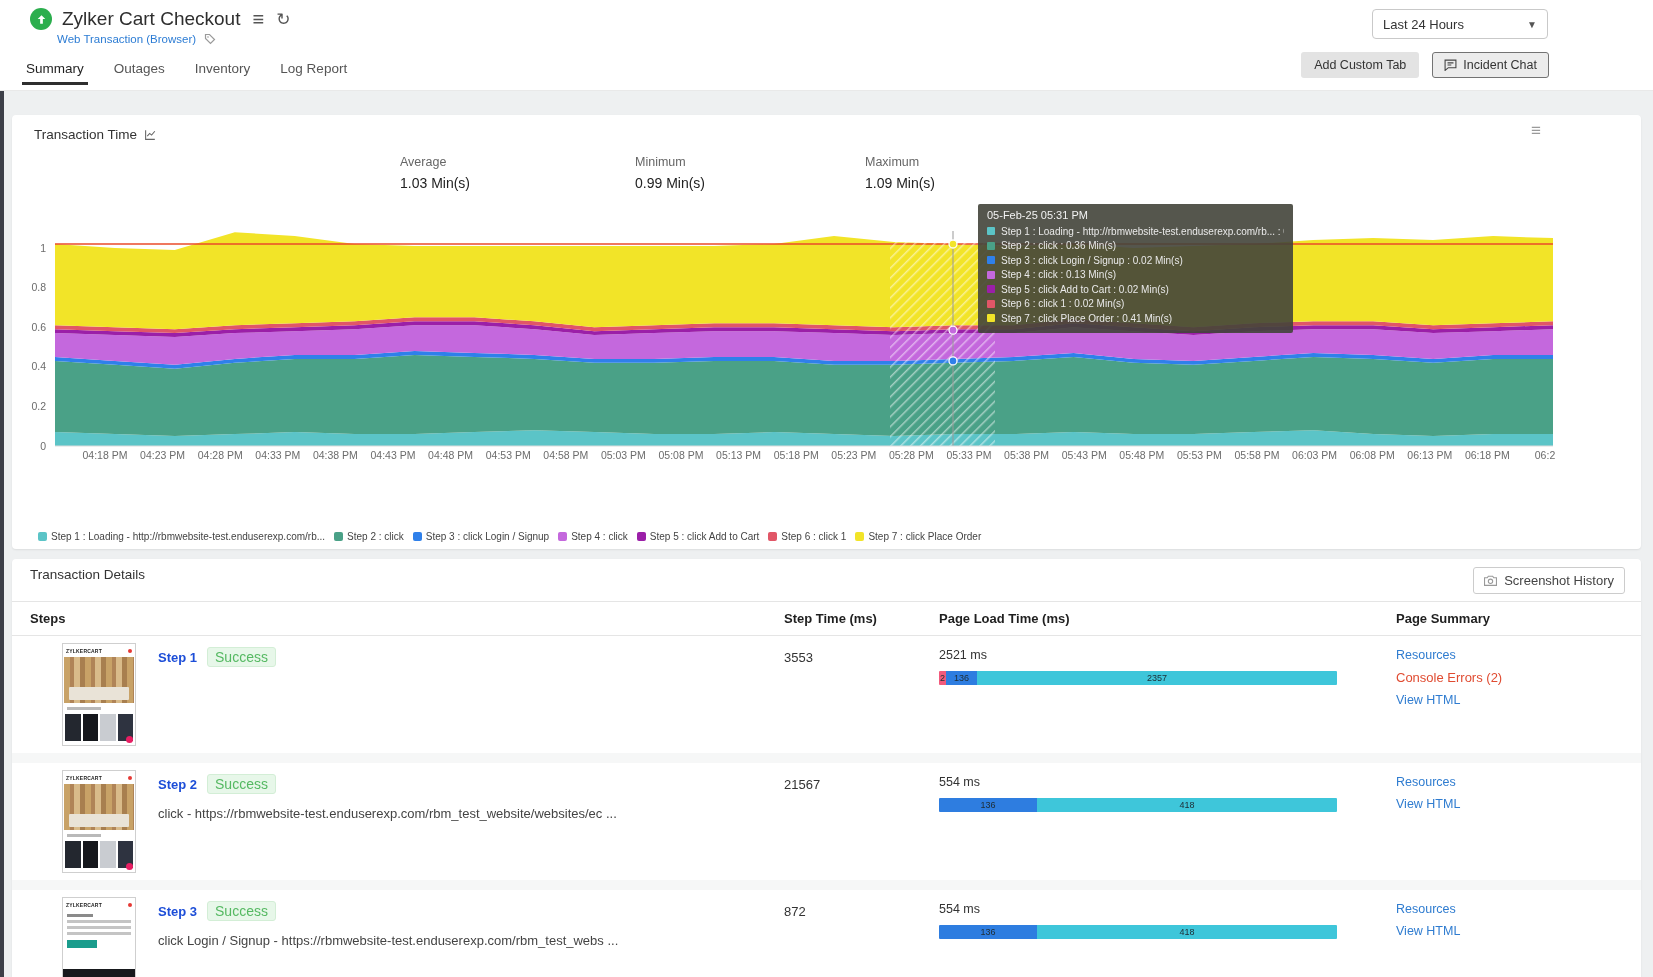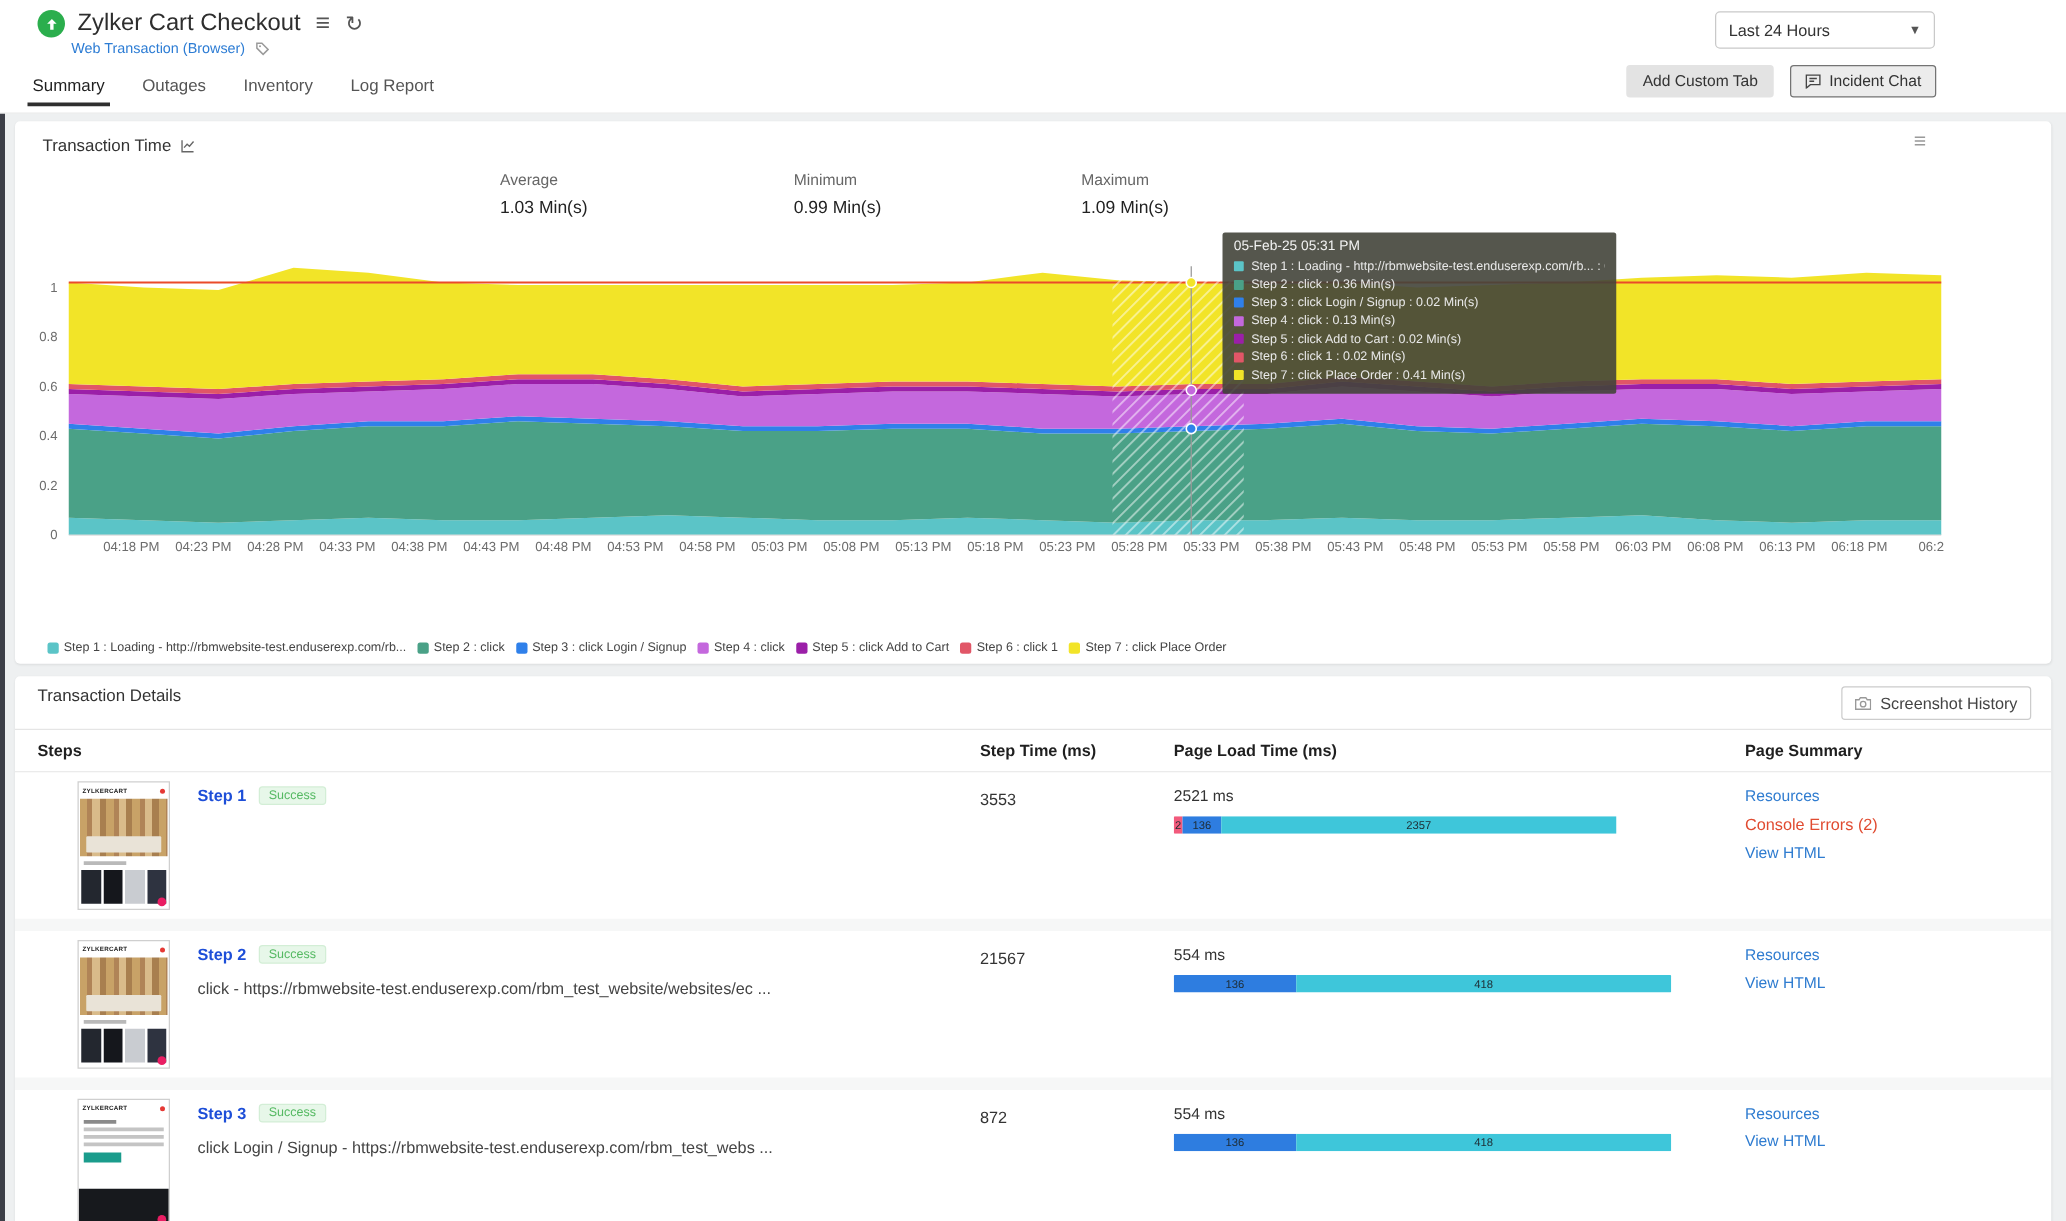--- a/index.html
+++ b/index.html
@@ -24,21 +24,21 @@
   .tab.active{color:#1f1f1f;font-weight:500}
   .tab.active:after{content:"";position:absolute;left:-2px;right:-2px;bottom:0;height:3px;background:#2f2f2f}
   .time-select{position:absolute;top:9px;right:105px;width:176px;height:30px;border:1px solid #c9c9c9;border-radius:4px;background:#fff;display:flex;align-items:center;justify-content:space-between;padding:0 10px;font-size:13px;color:#333;cursor:pointer}
   .caret{font-size:10px;color:#555}
   .hdr-btns{position:absolute;top:52px;right:104px;display:flex;gap:13px}
   .btn-gray{background:#e3e3e3;border:none;border-radius:3px;padding:6px 13px;font-size:12.5px;color:#333;font-family:inherit;cursor:pointer}
   .btn-incident{background:#ececec;border:1px solid #737373;border-radius:3px;padding:5px 11px;font-size:12.5px;color:#333;font-family:inherit;display:flex;align-items:center;gap:6px;cursor:pointer}
 
   
   .card{background:#fff;border-radius:4px;box-shadow:0 1px 2px rgba(0,0,0,.08);margin:0 12px}
-  .card-1{margin-top:6px;height:434px;position:relative}
+  .card-1{margin-top:24px;height:434px;position:relative}
   .card-2{margin-top:10px;height:620px;overflow:hidden}
 
   
   .c1-title{position:absolute;left:22px;top:12px;font-size:13.5px;color:#333;display:flex;align-items:center;gap:7px}
   .c1-menu{position:absolute;right:100px;top:6px;font-size:17px;color:#9a9a9a;cursor:pointer}
   .stat{position:absolute;top:40px}
   .stat .lb{font-size:12.5px;color:#666}
   .stat .vl{font-size:14px;color:#222;margin-top:6px}
   .stat-avg{left:388px}.stat-min{left:623px}.stat-max{left:853px}
   #chart-svg{position:absolute;left:0;top:90px}
@@ -55,21 +55,21 @@
   .c2-titlebar{display:flex;align-items:flex-start;justify-content:space-between;padding:8px 16px 8px 18px;height:42px}
   .c2-title{font-size:13.5px;color:#333}
   .btn-shot{background:#fff;border:1px solid #ccc;border-radius:3px;padding:5px 10px;font-size:13px;color:#444;font-family:inherit;display:flex;align-items:center;gap:7px;cursor:pointer}
   .divider{height:1px;background:#e5e5e5}
   .t-head{display:grid;grid-template-columns:754px 155px 457px 1fr;padding:9px 0 9px 18px;font-size:13px;font-weight:700;color:#1f1f1f}
   .t-row{display:grid;grid-template-columns:722px 155px 457px 1fr;padding:7px 0 7px 50px;background:#fff;min-height:116px}
   .t-gap{height:10px;background:#f6f7f7}
   .steps-cell{display:flex;gap:22px}
   .step-info .step-line{display:flex;align-items:center;gap:10px;margin-top:4px}
   .step-name{font-size:13px;font-weight:700;color:#1d4ed8}
-  .badge-success{font-size:10px;color:#55b962;background:#e7f7e9;border:1px solid #d3eed6;border-radius:3px;padding:1px 7px}
+  .badge-success{font-size:14px;color:#55b962;background:#e7f7e9;border:1px solid #d3eed6;border-radius:3px;padding:1px 7px}
   .step-desc{font-size:13px;color:#444;margin-top:12px}
   .cell-num{font-size:13px;color:#333;padding-top:7px}
   .load-cell{padding-top:5px}
   .load-time{font-size:12.5px;color:#333}
   .bar{display:flex;margin-top:9px;height:14px;border-radius:1px;overflow:hidden;width:398px}
   .bar-seg{height:100%;display:flex;align-items:center;justify-content:center;font-size:9px;color:#1e2c33;flex:none}
   .links-cell{padding-top:5px}
   .pg-link{display:block;font-size:12.5px;color:#2f7cd0;margin-bottom:8px;cursor:pointer;text-decoration:none}
   .pg-link.error{color:#e04b31;font-size:13px}
 
@@ -322,21 +322,21 @@
           <span class="badge-success">Success</span>
         </div>
       </div>
     </div>
     <div class="cell-num">3553</div>
     <div class="load-cell">
       <div class="load-time">2521 ms</div>
       <div class="bar">
           <div class="bar-seg" style="width: 7px; background: rgb(242, 90, 124);">2</div>
           <div class="bar-seg" style="width: 31px; background: rgb(46, 125, 224);">136</div>
-          <div class="bar-seg" style="width: 316px; background: rgb(62, 198, 218);">2357</div>
+          <div class="bar-seg" style="width: 360px; background: rgb(62, 198, 218);">2357</div>
         </div>
     </div>
     <div class="links-cell">
       <a class="pg-link">Resources</a>
       <a class="pg-link error">Console Errors (2)</a>
       <a class="pg-link">View HTML</a>
     </div>
   </div>
   <div class="t-gap"></div>
 

